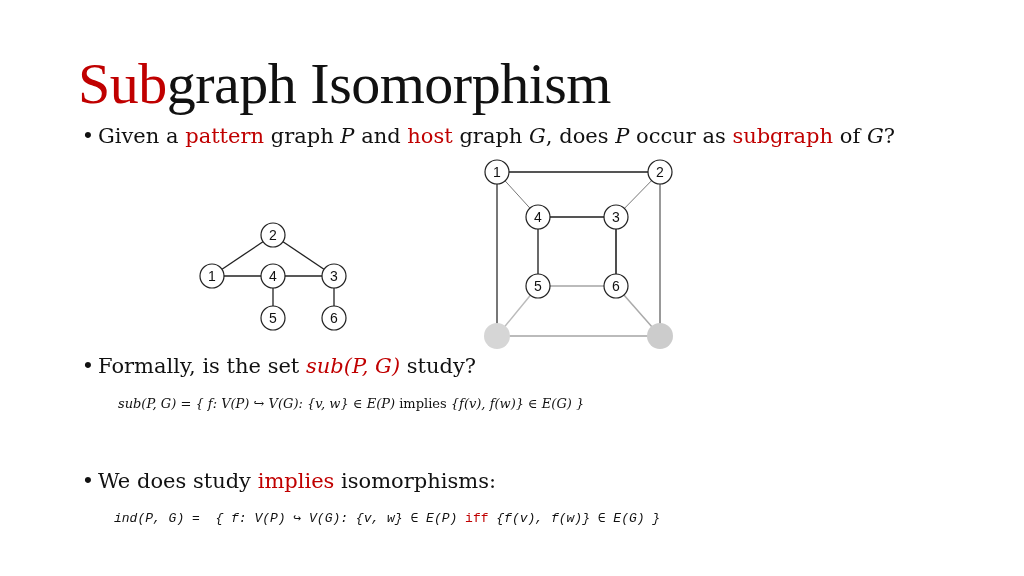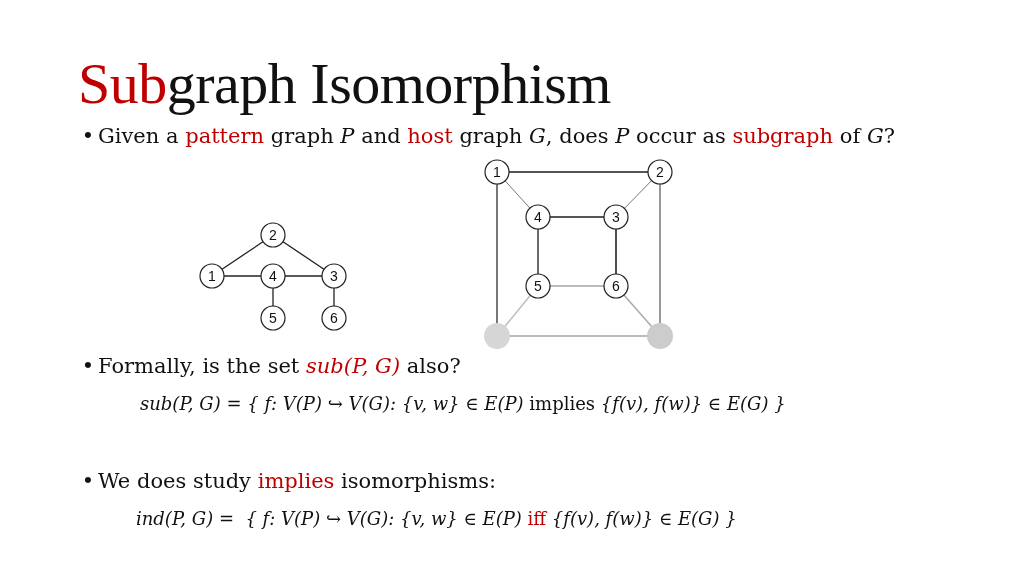--- a/index.html
+++ b/index.html
@@ -3,21 +3,21 @@
 <meta charset="utf-8">
 <style>
   html, body { margin: 0; padding: 0; background: #ffffff; }
   body { width: 1024px; height: 576px; position: relative; overflow: hidden;
          font-family: "DejaVu Serif", "Liberation Serif", serif; color: #111; }
   .title { position: absolute; left: 78px; top: 58px; font-size: 58px; line-height: 52px;
            font-family: Liberation Serif, serif; letter-spacing: -0.5px; white-space: nowrap; }
   .red { color: #c00000; }
   .bullet { position: absolute; left: 78px; font-size: 21px; line-height: 28px; white-space: nowrap; text-align: center; }
   .bullet .dot { display: inline-block; width: 20px; }
-  .formula { position: absolute; font-size: 18px; line-height: 28px; white-space: nowrap; margin-left: 22px; }
+  .formula { position: absolute; font-size: 13px; line-height: 28px; white-space: nowrap; }
   .it { font-style: italic; }
   svg { position: absolute; left: 0; top: 0; }
   .node-label { font-family: "Liberation Sans", "DejaVu Sans", sans-serif; font-size: 14px; }
 </style>
 </head>
 <body>
 
 <div class="title"><span class="red">Sub</span><span>graph Isomorphism</span></div>
 
 <div class="bullet" style="top:122px;">
@@ -79,26 +79,26 @@
     <text x="497" y="177">1</text>
     <text x="660" y="177">2</text>
     <text x="538" y="222">4</text>
     <text x="616" y="222">3</text>
     <text x="538" y="291">5</text>
     <text x="616" y="291">6</text>
   </g>
 </svg>
 
 <div class="bullet" style="top:352px;">
-  <span class="dot">•</span><span>Formally, is the set </span><span class="red it">sub(P, G)</span><span> also?</span>
+  <span class="dot">•</span><span>Formally, is the set </span><span class="red it">sub(P, G)</span><span> study?</span>
 </div>
 
 <div class="formula" style="left:118px; top:390px;">
   <span class="it">sub(P, G) =  { f: V(P) ↪ V(G): {v, w} ∈ E(P)</span><span style="white-space:pre"> implies </span><span class="it">{f(v), f(w)} ∈ E(G) }</span>
 </div>
 
 <div class="bullet" style="top:467px;">
   <span class="dot">•</span><span>We does study </span><span class="red">implies</span><span> isomorphisms:</span>
 </div>
 
-<div class="formula" style="left:114px; top:505px;">
+<div class="formula" style="left:114px; top:505px;font-family:Liberation Mono, monospace;">
   <span class="it" style="white-space:pre">ind(P, G) =  { f: V(P) ↪ V(G): {v, w} ∈ E(P) </span><span class="red">iff</span><span class="it" style="white-space:pre"> {f(v), f(w)} ∈ E(G) }</span>
 </div>
 
 </body></html>

